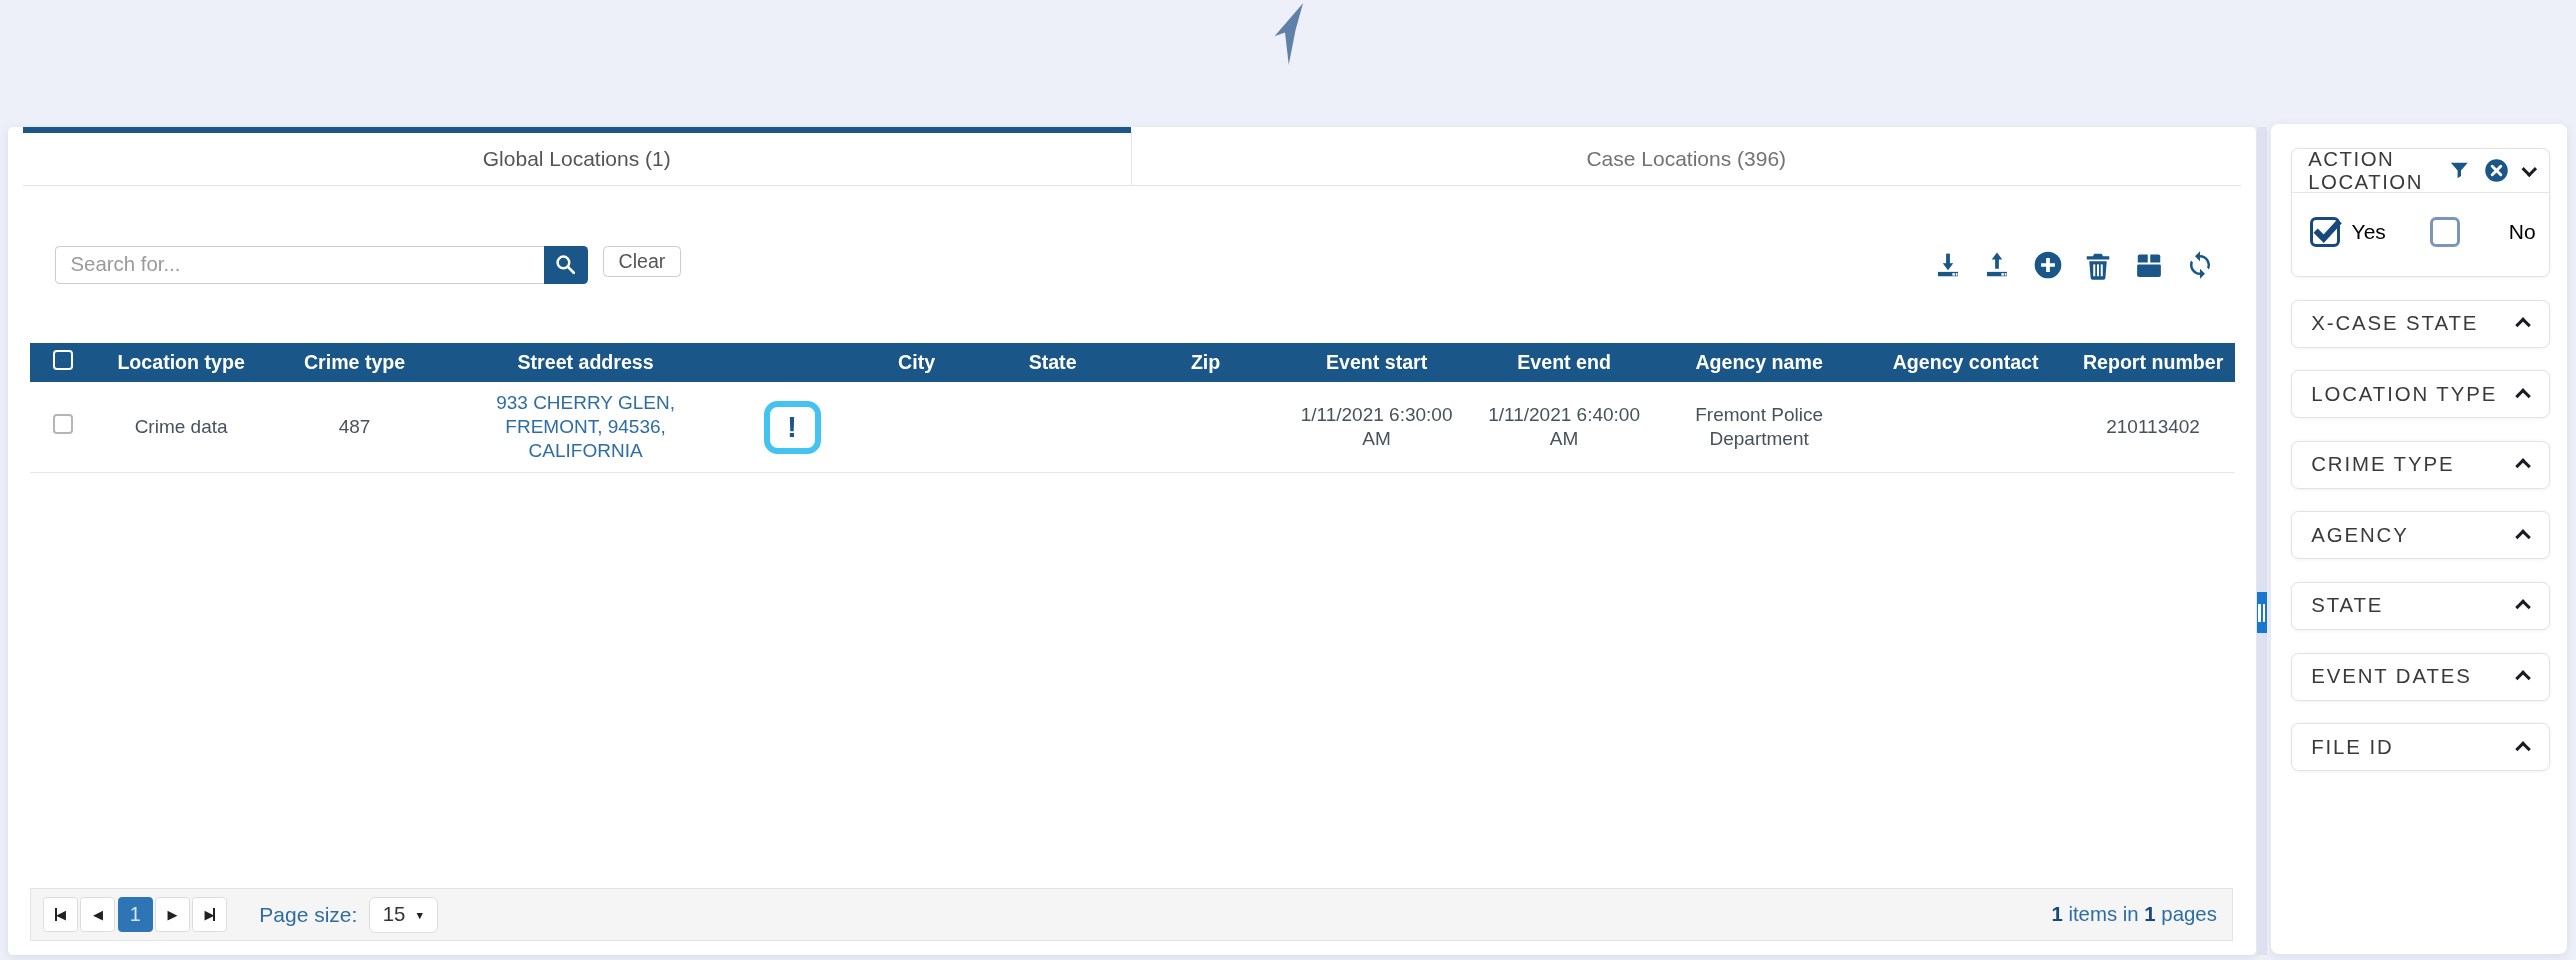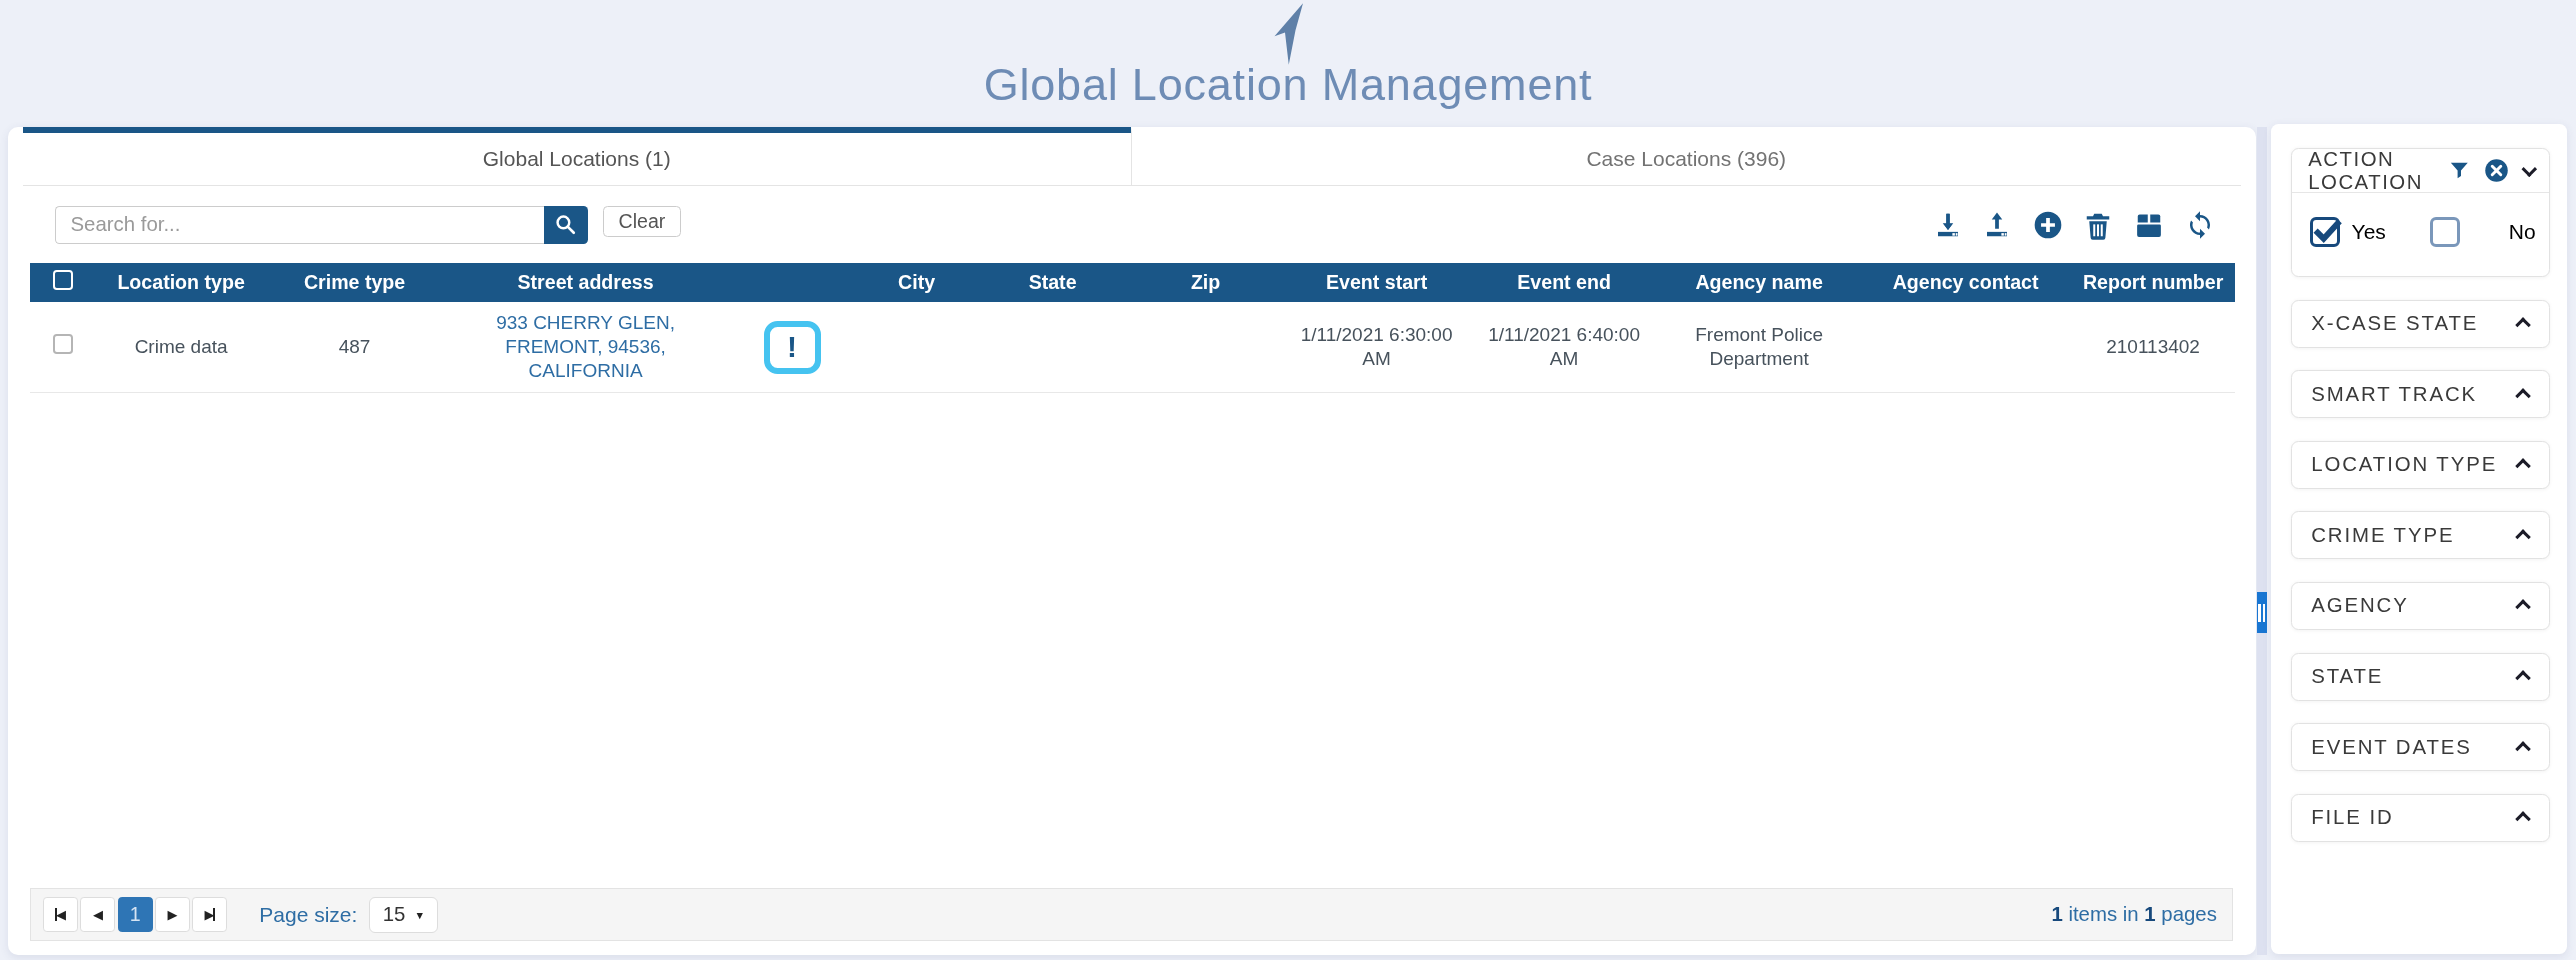--- a/index.html
+++ b/index.html
@@ -11,22 +11,22 @@
     overflow:hidden;
   }
   
   .page-header { position:absolute; top:0; left:0; width:100%; text-align:center; }
   .logo-wrap { height:65px; padding-top:3px; }
   .page-title { font-size:45px; font-weight:400; color:#6e8cb5; letter-spacing:0.8px; margin-top:-6px; }
 
   
   .main-panel {
     position:absolute; left:7.5px; top:127px; width:2248px; height:828px;
-    background:#fff; border-radius:10px; box-shadow:0 2.3px 9px rgba(60,70,120,.10);
-    display:flex; flex-direction:column;
+    background:#fff; border-radius:5px; box-shadow:0 2.3px 9px rgba(60,70,120,.10);
+    display:flex; flex-direction:column;gap:40px;
   }
   .tabstrip { display:flex; height:59px; border-bottom:0.8px solid #e4e4e4; margin:0 15px; flex:0 0 auto; }
   .tab { flex:1; display:flex; align-items:center; justify-content:center;
          font-size:21px; color:#737373; border-top:6px solid transparent; cursor:pointer; background:#fff; }
   .tab.active { color:#555; border-top-color:#1a5687; }
   .tab.inactive { border-left:0.8px solid #e4e4e4; }
 
   .toolbar { position:relative; height:77px; flex:0 0 auto; }
   .search-group { position:absolute; left:47px; top:19.6px; display:flex; align-items:stretch; }
   .search-input { width:489px; height:38px; border:1.5px solid #ccc; border-right:none;
@@ -108,21 +108,20 @@
 </style>
 </head>
 <body>
 
 <div class="page-header">
   <div class="logo-wrap">
     <svg width="48" height="62" viewBox="0 0 64 82">
       <path d="M52 0 L14 44 L28 39 L33 82 L42 36 L52 0 Z" fill="#5f80a8"></path>
     </svg>
   </div>
-  <div class="page-title">Global Location Management</div>
 </div>
 
 <div class="main-panel">
 
   <div class="tabstrip">
     <div class="tab active">
       <span>Global Locations (1)</span>
     </div>
     <div class="tab inactive">
       <span>Case Locations (396)</span>
@@ -309,24 +308,20 @@
       </span>
     </div>
   </div>
 
   <div class="sections">
     <div class="section-card">
       <span class="section-label">X-CASE STATE</span>
       <span class="chev chev-up"></span>
     </div>
     <div class="section-card">
-      <span class="section-label">SMART TRACK</span>
-      <span class="chev chev-up"></span>
-    </div>
-    <div class="section-card">
       <span class="section-label">LOCATION TYPE</span>
       <span class="chev chev-up"></span>
     </div>
     <div class="section-card">
       <span class="section-label">CRIME TYPE</span>
       <span class="chev chev-up"></span>
     </div>
     <div class="section-card">
       <span class="section-label">AGENCY</span>
       <span class="chev chev-up"></span>

